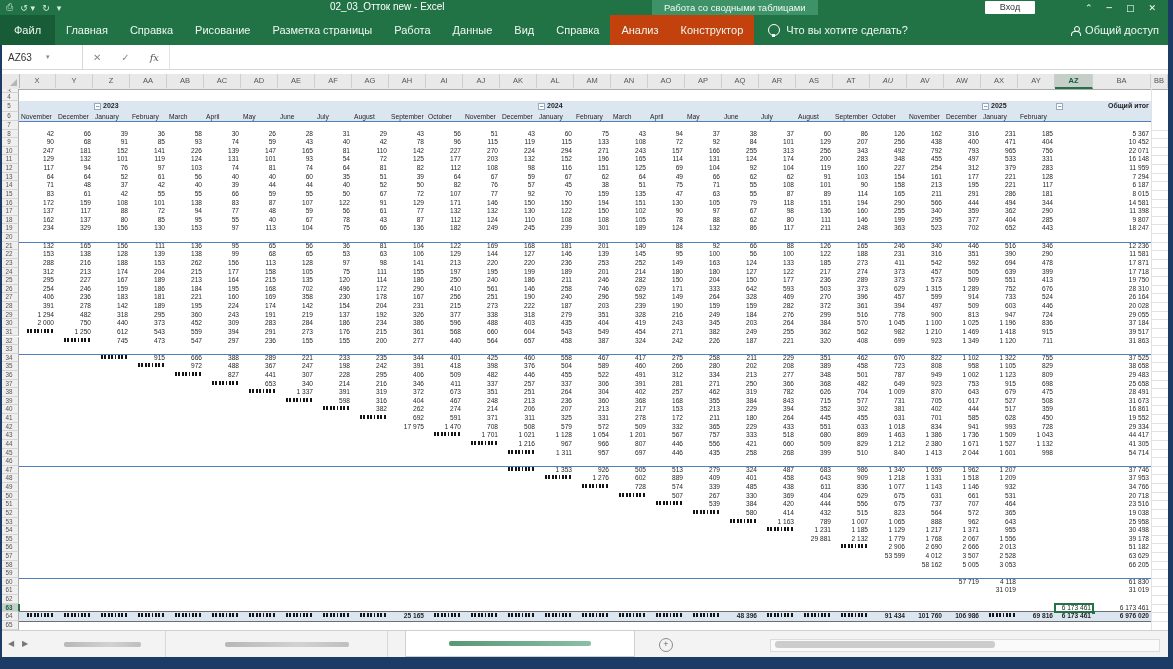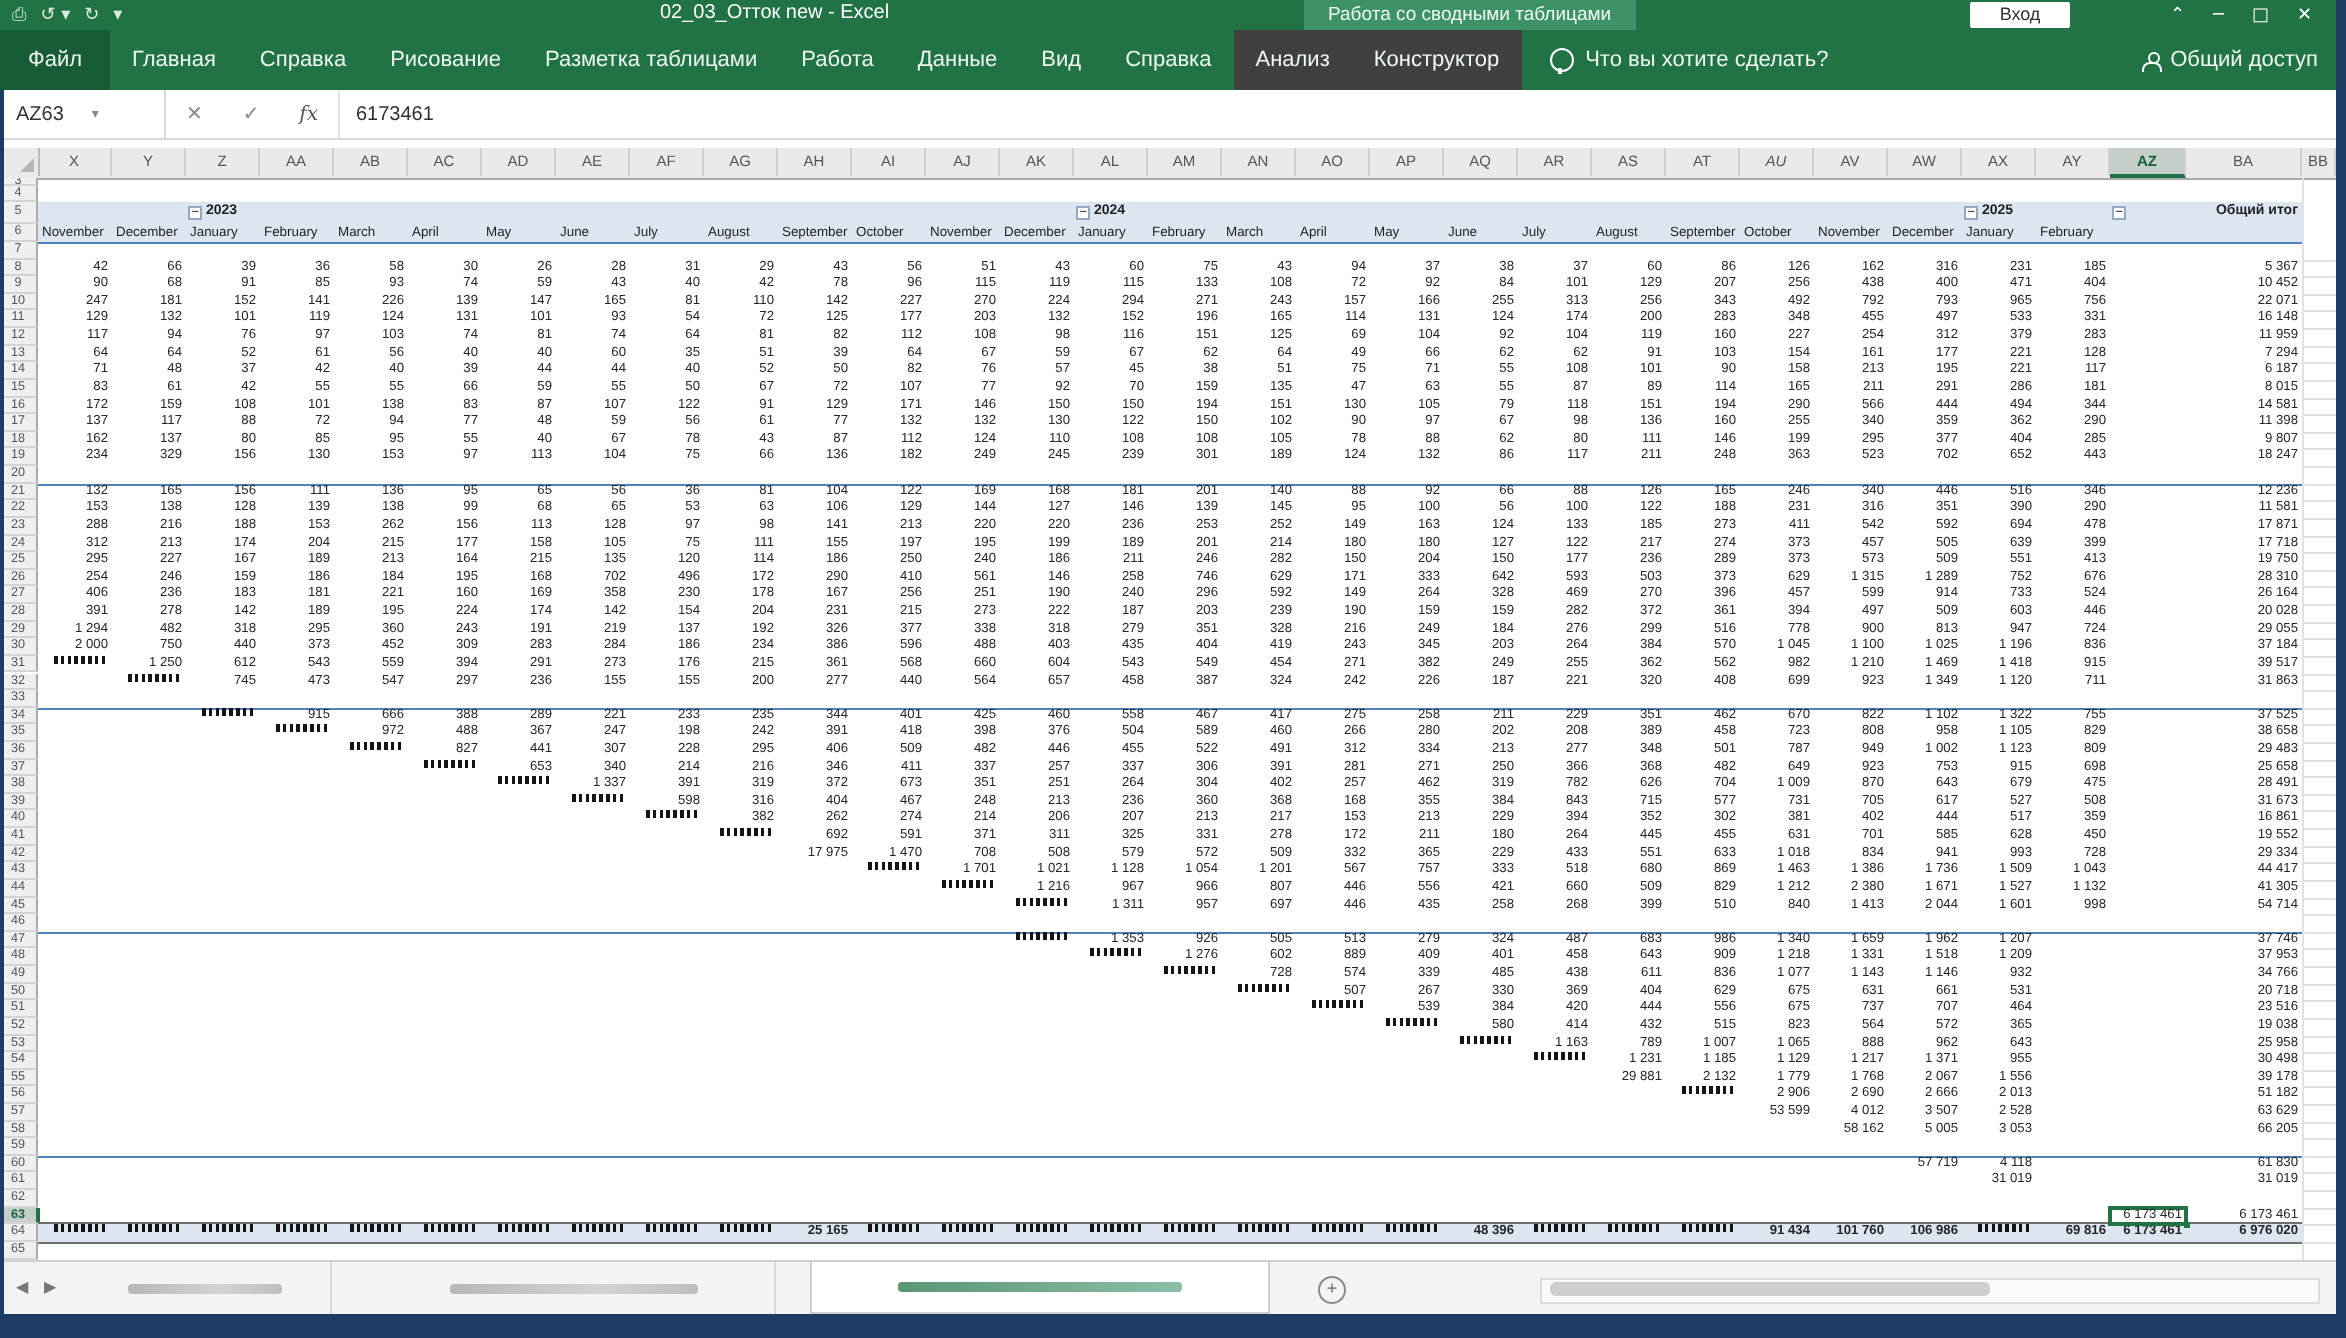--- a/index.html
+++ b/index.html
@@ -10,21 +10,21 @@
   #titlebar{left:0;top:0;width:1168px;height:15px;background:#217346;color:#eaf4ee;font-size:10px;}
   #qat{left:6px;top:0;height:15px;display:flex;align-items:center;gap:7px;color:#d8ebe0;font-size:9px;font-family:"DejaVu Sans",sans-serif;}
   #win-title{left:330px;top:1px;font-size:10px;color:#fff;}
   #ctx-title{left:652px;top:0;height:15px;line-height:15px;padding:0 12px;background:#3e9268;font-size:9.5px;color:#f0faf4;}
   #signin{left:985px;top:1px;width:50px;height:13px;background:#fff;color:#333;font-size:9px;text-align:center;line-height:13px;border-radius:1px;}
   #winctl{right:12px;top:0;height:15px;display:flex;gap:14px;align-items:center;color:#fff;font-size:9px;font-family:"DejaVu Sans",sans-serif;}
   
   #tabrow{left:0;top:15px;width:1168px;height:30px;background:#217346;display:flex;align-items:center;color:#eef7f1;font-size:11px;}
   .rtab{padding:0 11px;height:30px;line-height:30px;white-space:nowrap;}
   .rtab.file{background:#185c37;padding:0 14px;}
-  #ctxtabs{background:#404040;height:30px;display:flex;}
+  #ctxtabs{background:#c2410c;height:30px;display:flex;}
   #tellme{display:flex;align-items:center;gap:6px;margin-left:14px;white-space:nowrap;}
   #share{position:absolute;right:14px;top:15px;height:30px;display:flex;align-items:center;gap:5px;color:#eef7f1;font-size:11px;}
   .bulb{width:10px;height:10px;border:1.2px solid #fff;border-radius:50%;position:relative;}
   .bulb:after{content:"";position:absolute;left:3px;top:9px;width:2.5px;height:3px;background:#fff;}
   .person{width:9px;height:9px;position:relative;}
   .person:before{content:"";position:absolute;left:2.5px;top:0;width:4px;height:4px;border:1px solid #fff;border-radius:50%;}
   .person:after{content:"";position:absolute;left:0;top:5.5px;width:8px;height:4px;border:1px solid #fff;border-bottom:none;border-radius:4px 4px 0 0;}
   
   #fbar{left:0;top:45px;width:1168px;height:24px;background:#fff;border-bottom:1px solid #d8d8d8;display:flex;align-items:stretch;font-size:10px;color:#333;}
   #namebox{width:74px;border-right:1px solid #d8d8d8;display:flex;align-items:center;padding-left:8px;gap:14px;}
@@ -91,21 +91,21 @@
       <span>✕</span>
     </div>
   </div>
 
   <div id="tabrow" class="abs">
     <span id="tabs-regular" style="display:flex;">
         <span class="rtab file">Файл</span>
         <span class="rtab">Главная</span>
         <span class="rtab">Справка</span>
         <span class="rtab">Рисование</span>
-        <span class="rtab">Разметка таблицами</span>
+        <span class="rtab">Разметка страницы</span>
         <span class="rtab">Работа</span>
         <span class="rtab">Данные</span>
         <span class="rtab">Вид</span>
         <span class="rtab">Справка</span>
       </span>
     <span id="ctxtabs">
         <span class="rtab">Анализ</span>
         <span class="rtab">Конструктор</span>
       </span>
     <span id="tellme">
@@ -120,23 +120,20 @@
 
   <div id="fbar" class="abs">
     <div id="namebox">
       <span>AZ63</span>
       <span style="color:#888;font-size:7px;">▾</span>
     </div>
     <div id="fbtns">
       <span>✕</span>
       <span>✓</span>
       <span class="fx">fx</span>
-    </div>
-    <div id="fval">
-      <span>6173461</span>
     </div>
   </div>
 
   <div id="colhead" class="abs">
     <div id="corner"></div>
   <div class="chcell" style="left: 19px; width: 36px;">X</div>
       <div class="chcell" style="left: 56px; width: 36px;">Y</div>
       <div class="chcell" style="left: 93px; width: 36px;">Z</div>
       <div class="chcell" style="left: 130px; width: 36px;">AA</div>
       <div class="chcell" style="left: 167px; width: 36px;">AB</div>

